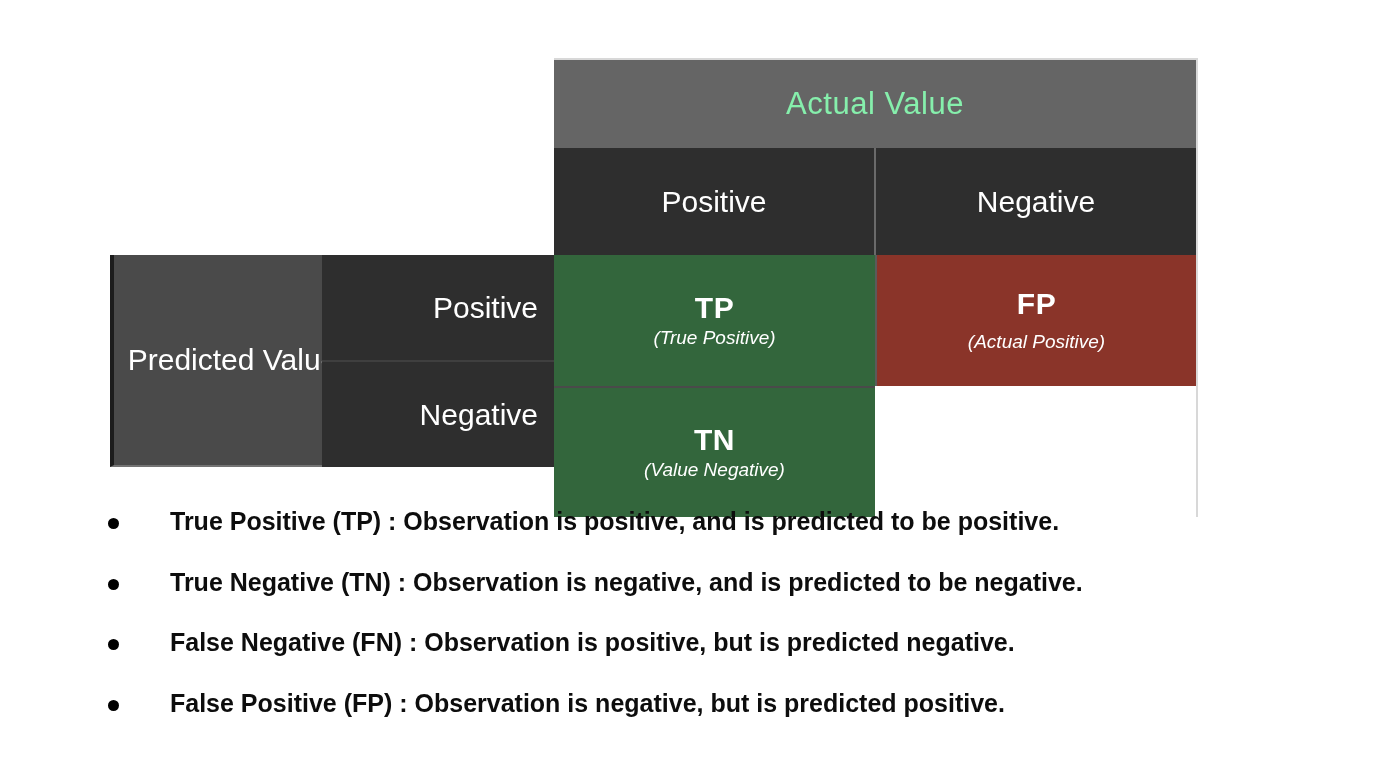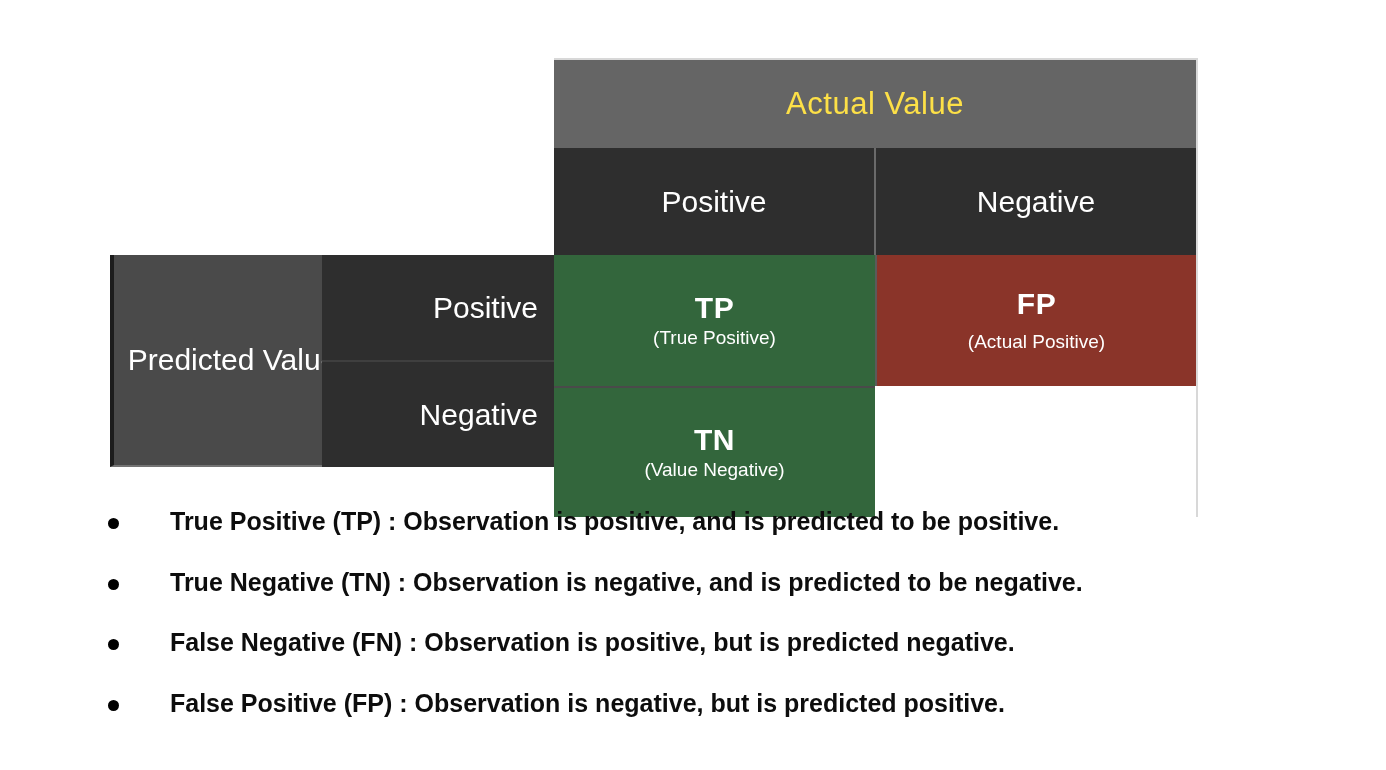--- a/index.html
+++ b/index.html
@@ -33,21 +33,21 @@
     height: 90px;           
     background: #656565;
     border-top: 2px solid #d8d8d8;
     border-right: 2px solid #d8d8d8;
     box-sizing: border-box;
     display: flex;
     align-items: center;
     justify-content: center;
   }
   .actual-header-label {
-    color: #fde047;
+    color: #86efac;
     font-size: 31px;
     letter-spacing: 0.5px;
   }
 
   
   .actual-subheader {
     position: absolute;
     left: 444px;
     top: 90px;              
     width: 644px;
@@ -143,20 +143,21 @@
   .cell-abbr {
     font-size: 30px;
     font-weight: bold;
     letter-spacing: 0.5px;
     line-height: 1.15;
   }
   .cell-full {
     font-size: 19px;
     line-height: 1.2;
     margin-top: 2px;
+    font-style: italic;
   }
   .matrix-body .cell:nth-child(2),
   .matrix-body .cell:nth-child(4) {
     border-left: 2px solid #5a5a5a;
   }
   .matrix-body .cell:nth-child(3),
   .matrix-body .cell:nth-child(4) {
     border-top: 2px solid #4a4a4a;
   }
 

